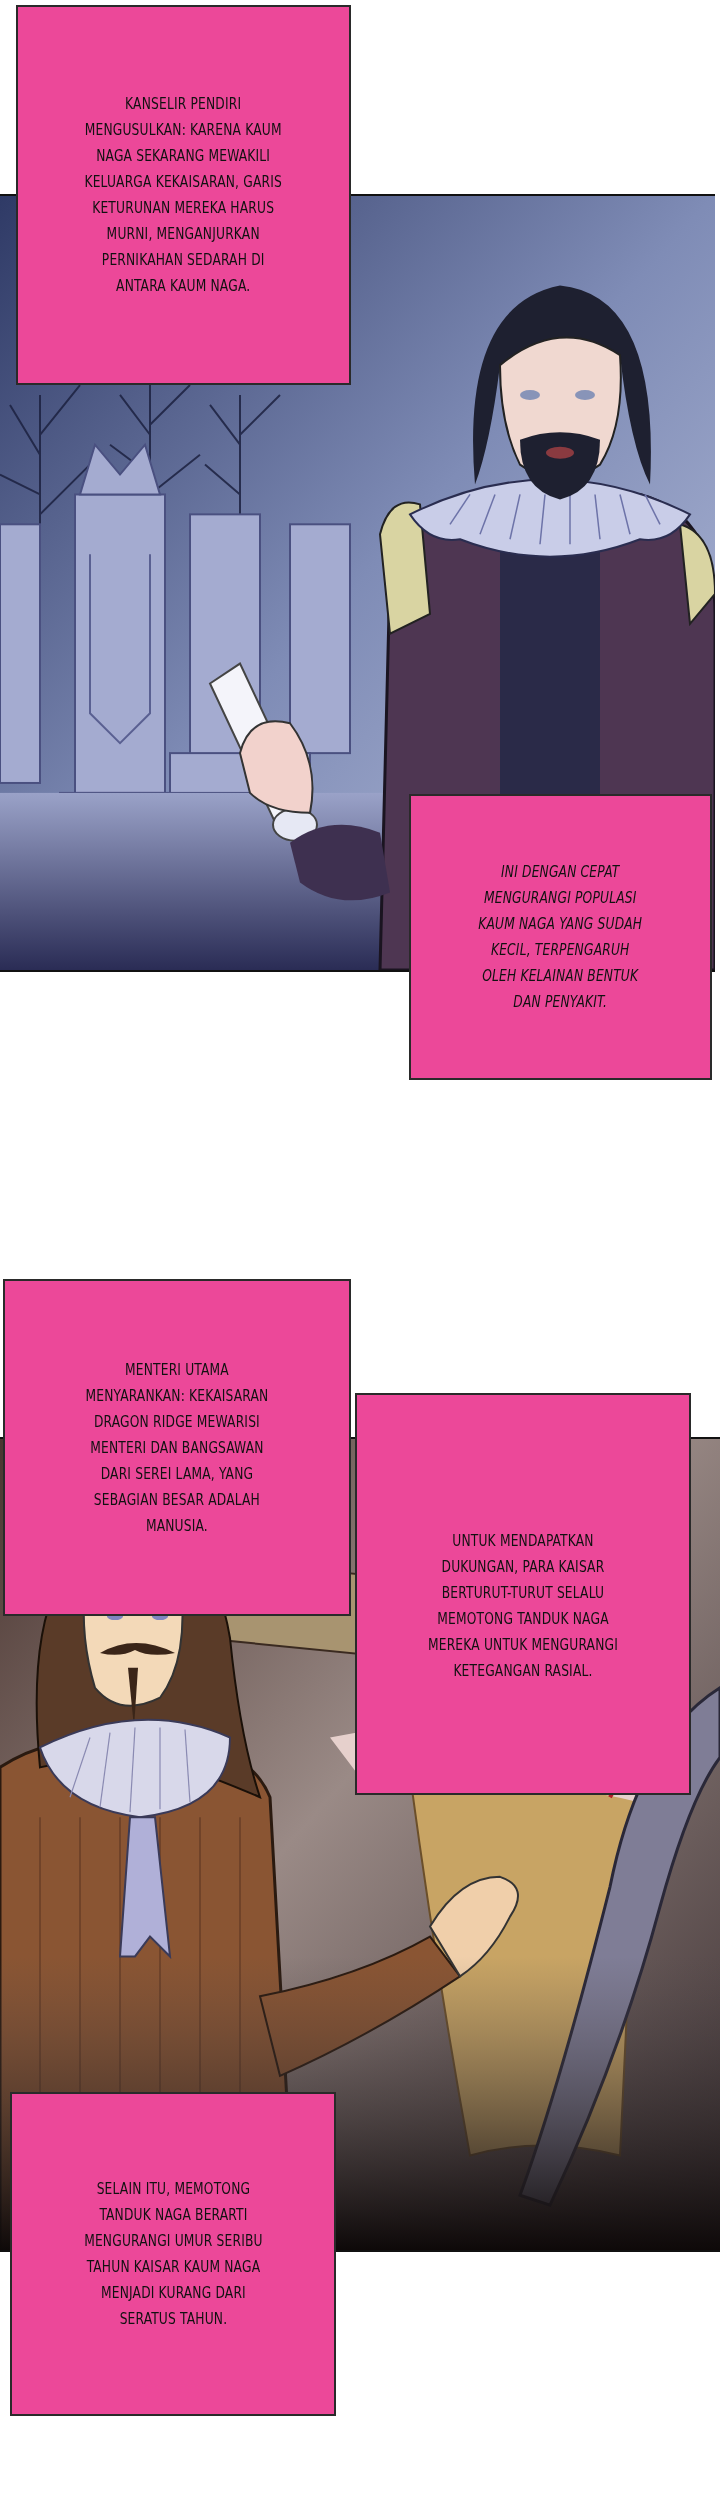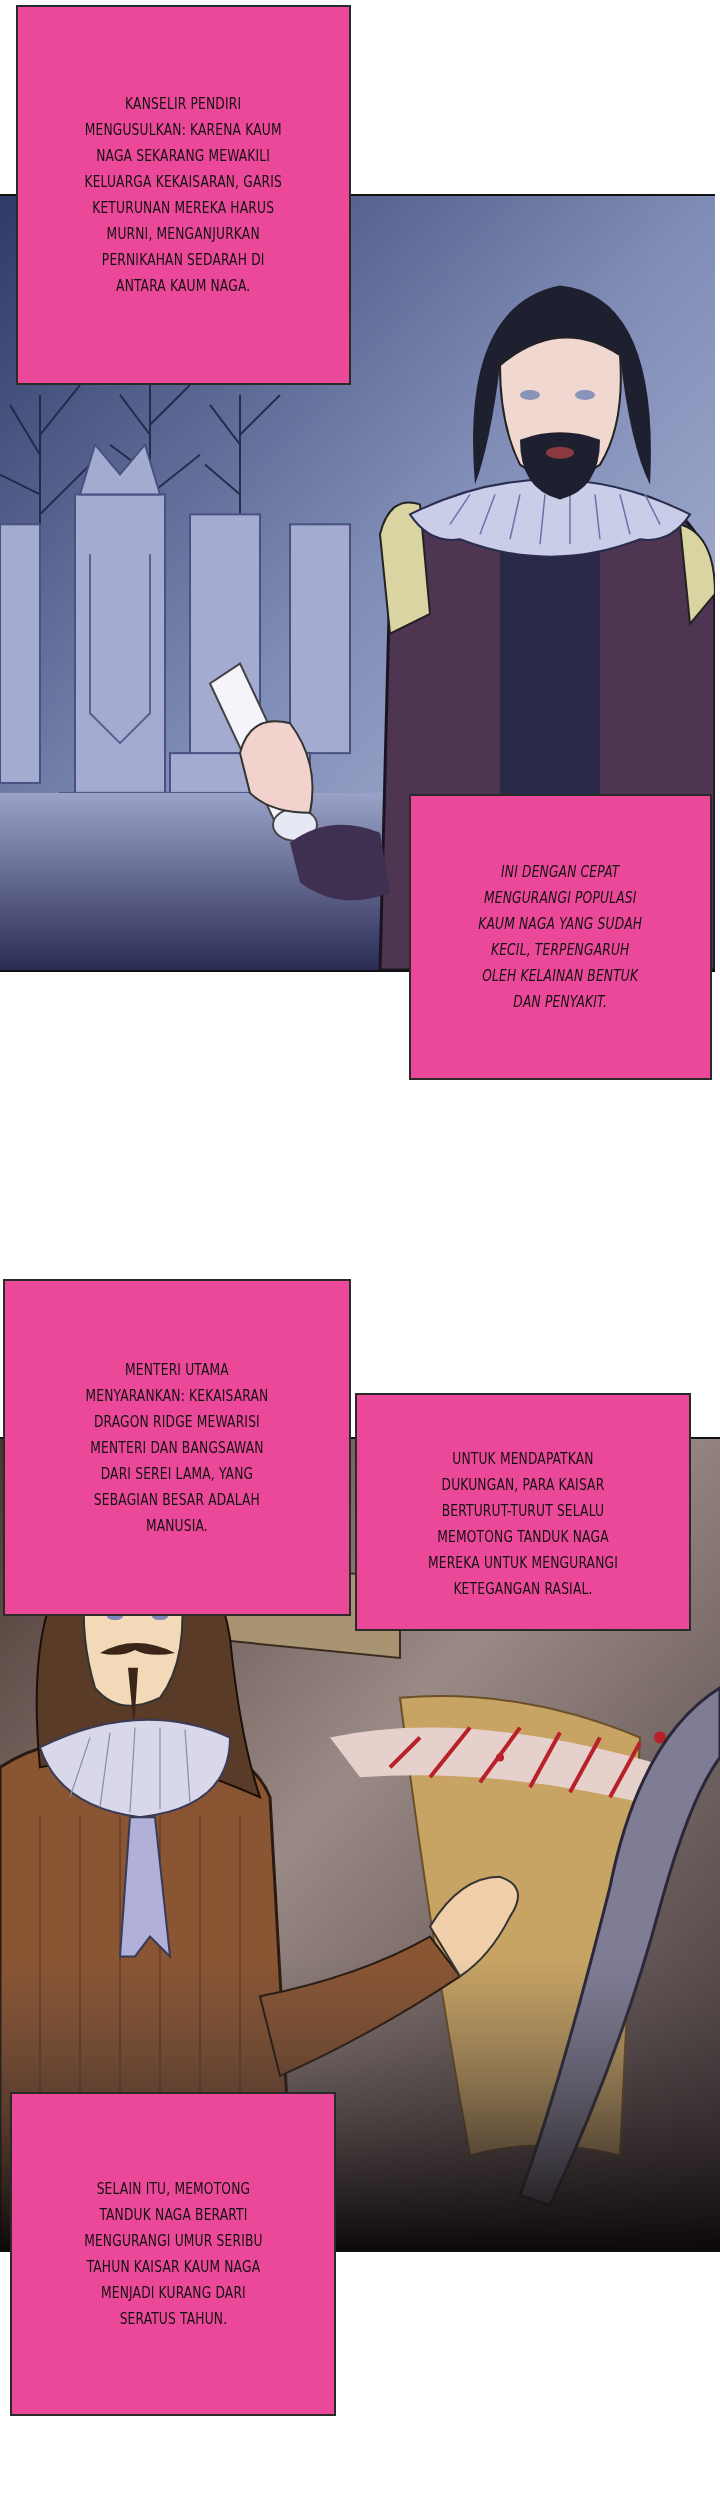--- a/index.html
+++ b/index.html
@@ -174,21 +174,21 @@
 <div class="caption" style="left:3px; top:1245px; width:348px; height:337px;margin-top:34px;">
   <div class="txt">MENTERI UTAMA
 MENYARANKAN: KEKAISARAN
 DRAGON RIDGE MEWARISI
 MENTERI DAN BANGSAWAN
 DARI SEREI LAMA, YANG
 SEBAGIAN BESAR ADALAH
 MANUSIA.</div>
 </div>
 
-<div class="caption" style="left:355px; top:1393px; width:336px; height:238px; padding-top:24px;">
+<div class="caption" style="left:355px; top:1393px; width:336px; height:402px; padding-top:24px;">
   <div class="txt">UNTUK MENDAPATKAN
 DUKUNGAN, PARA KAISAR
 BERTURUT-TURUT SELALU
 MEMOTONG TANDUK NAGA
 MEREKA UNTUK MENGURANGI
 KETEGANGAN RASIAL.</div>
 </div>
 
 <div class="caption" style="left:10px; top:2092px; width:326px; height:324px;">
   <div class="txt">SELAIN ITU, MEMOTONG

